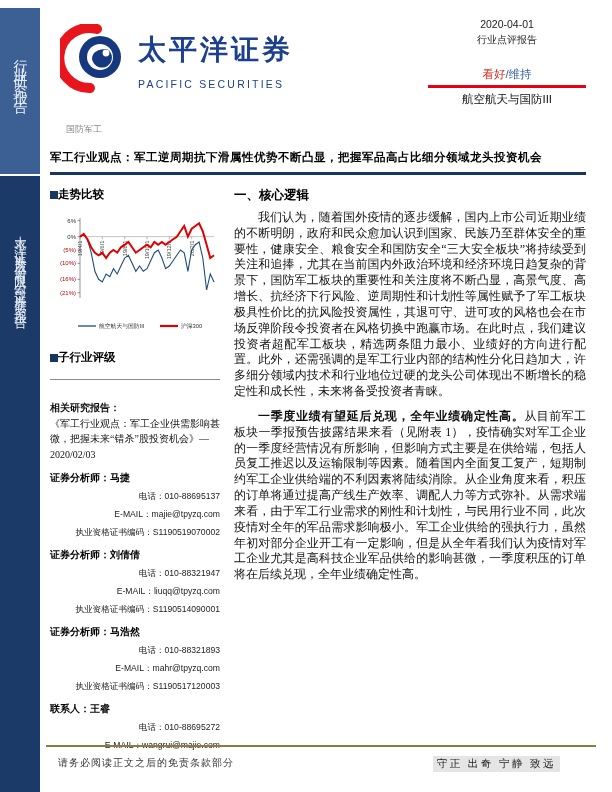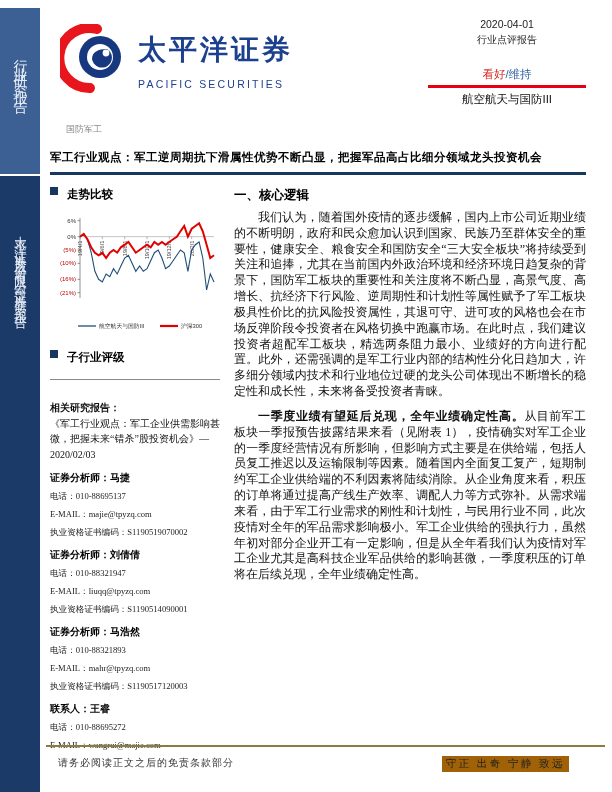--- a/index.html
+++ b/index.html
@@ -37,43 +37,43 @@
 
   .category-label { margin:16px 0 0 16px; font-size:9px; color:#8a8a8a;
                     font-family:"Liberation Sans",sans-serif; }
   .report-title { margin-top:14px; font-size:11.5px; font-weight:bold; color:#000; letter-spacing:0.5px; }
   .title-rule { border:none; border-top:3px solid #17375e; margin-top:7px; }
 
   .columns { display:flex; gap:14px; margin-top:12px; }
   .left-col { width:170px; flex:0 0 170px; }
   .right-col { flex:1; }
 
-  .section-head { display:flex; align-items:flex-start; gap:9px; font-weight:bold; font-size:11.5px; color:#000; }
+  .section-head { display:flex; align-items:center; font-weight:bold; font-size:11.5px; color:#000; }
   .bullet { width:8px; height:8px; background:#17375e; flex:0 0 8px; }
 
   .chart-wrap { margin-top:8px; }
   .rating-rule { border:none; border-top:1px solid #8a8a8a; margin-top:14px; }
 
   .related { margin-top:20px; font-size:10px; line-height:1.55; color:#111; }
   .related-label { font-weight:bold; }
   .contact-block { margin-top:9px; }
   .contact-title { font-size:10px; font-weight:bold; color:#000; }
   .contact-line { font-size:8.6px; color:#222; margin-top:6px;
-                  font-family:Liberation Serif, serif; }
+                  font-family:Liberation Sans, sans-serif;text-align:right; }
   .contact-line:empty { display:none; }
 
   .main-heading { font-size:12.5px; font-weight:bold; color:#000; margin-bottom:6px; }
   .body-para { font-size:12px; line-height:1.32; text-align:justify; text-indent:2em;
                color:#111; margin-bottom:9px; }
   .body-para b { letter-spacing:0.3px; }
 
-  .footer { position:absolute; left:46px; right:7px; bottom:20px; border-top:2px solid #8b7d3f;
+  .footer { position:absolute; left:46px; right:16px; bottom:20px; border-top:2px solid #8b7d3f;
             padding:9px 36px 0 12px; display:flex; justify-content:space-between; align-items:flex-start; }
   .disclaimer { font-size:10px; color:#333; letter-spacing:1px; }
-  .motto { font-size:10.5px; color:#222; letter-spacing:2.5px; background:#a16207; padding:1px 4px; }
+  .motto { font-size:10.5px; color:#222; letter-spacing:2.5px; background:#e5e5e5; padding:1px 4px; }
 
   svg text { font-family:"Liberation Sans",sans-serif; }
 </style>
 </head>
 <body>
 
 <div class="page">
 
   <div class="side-top">
     <div class="vtext">行业研究报告</div>

